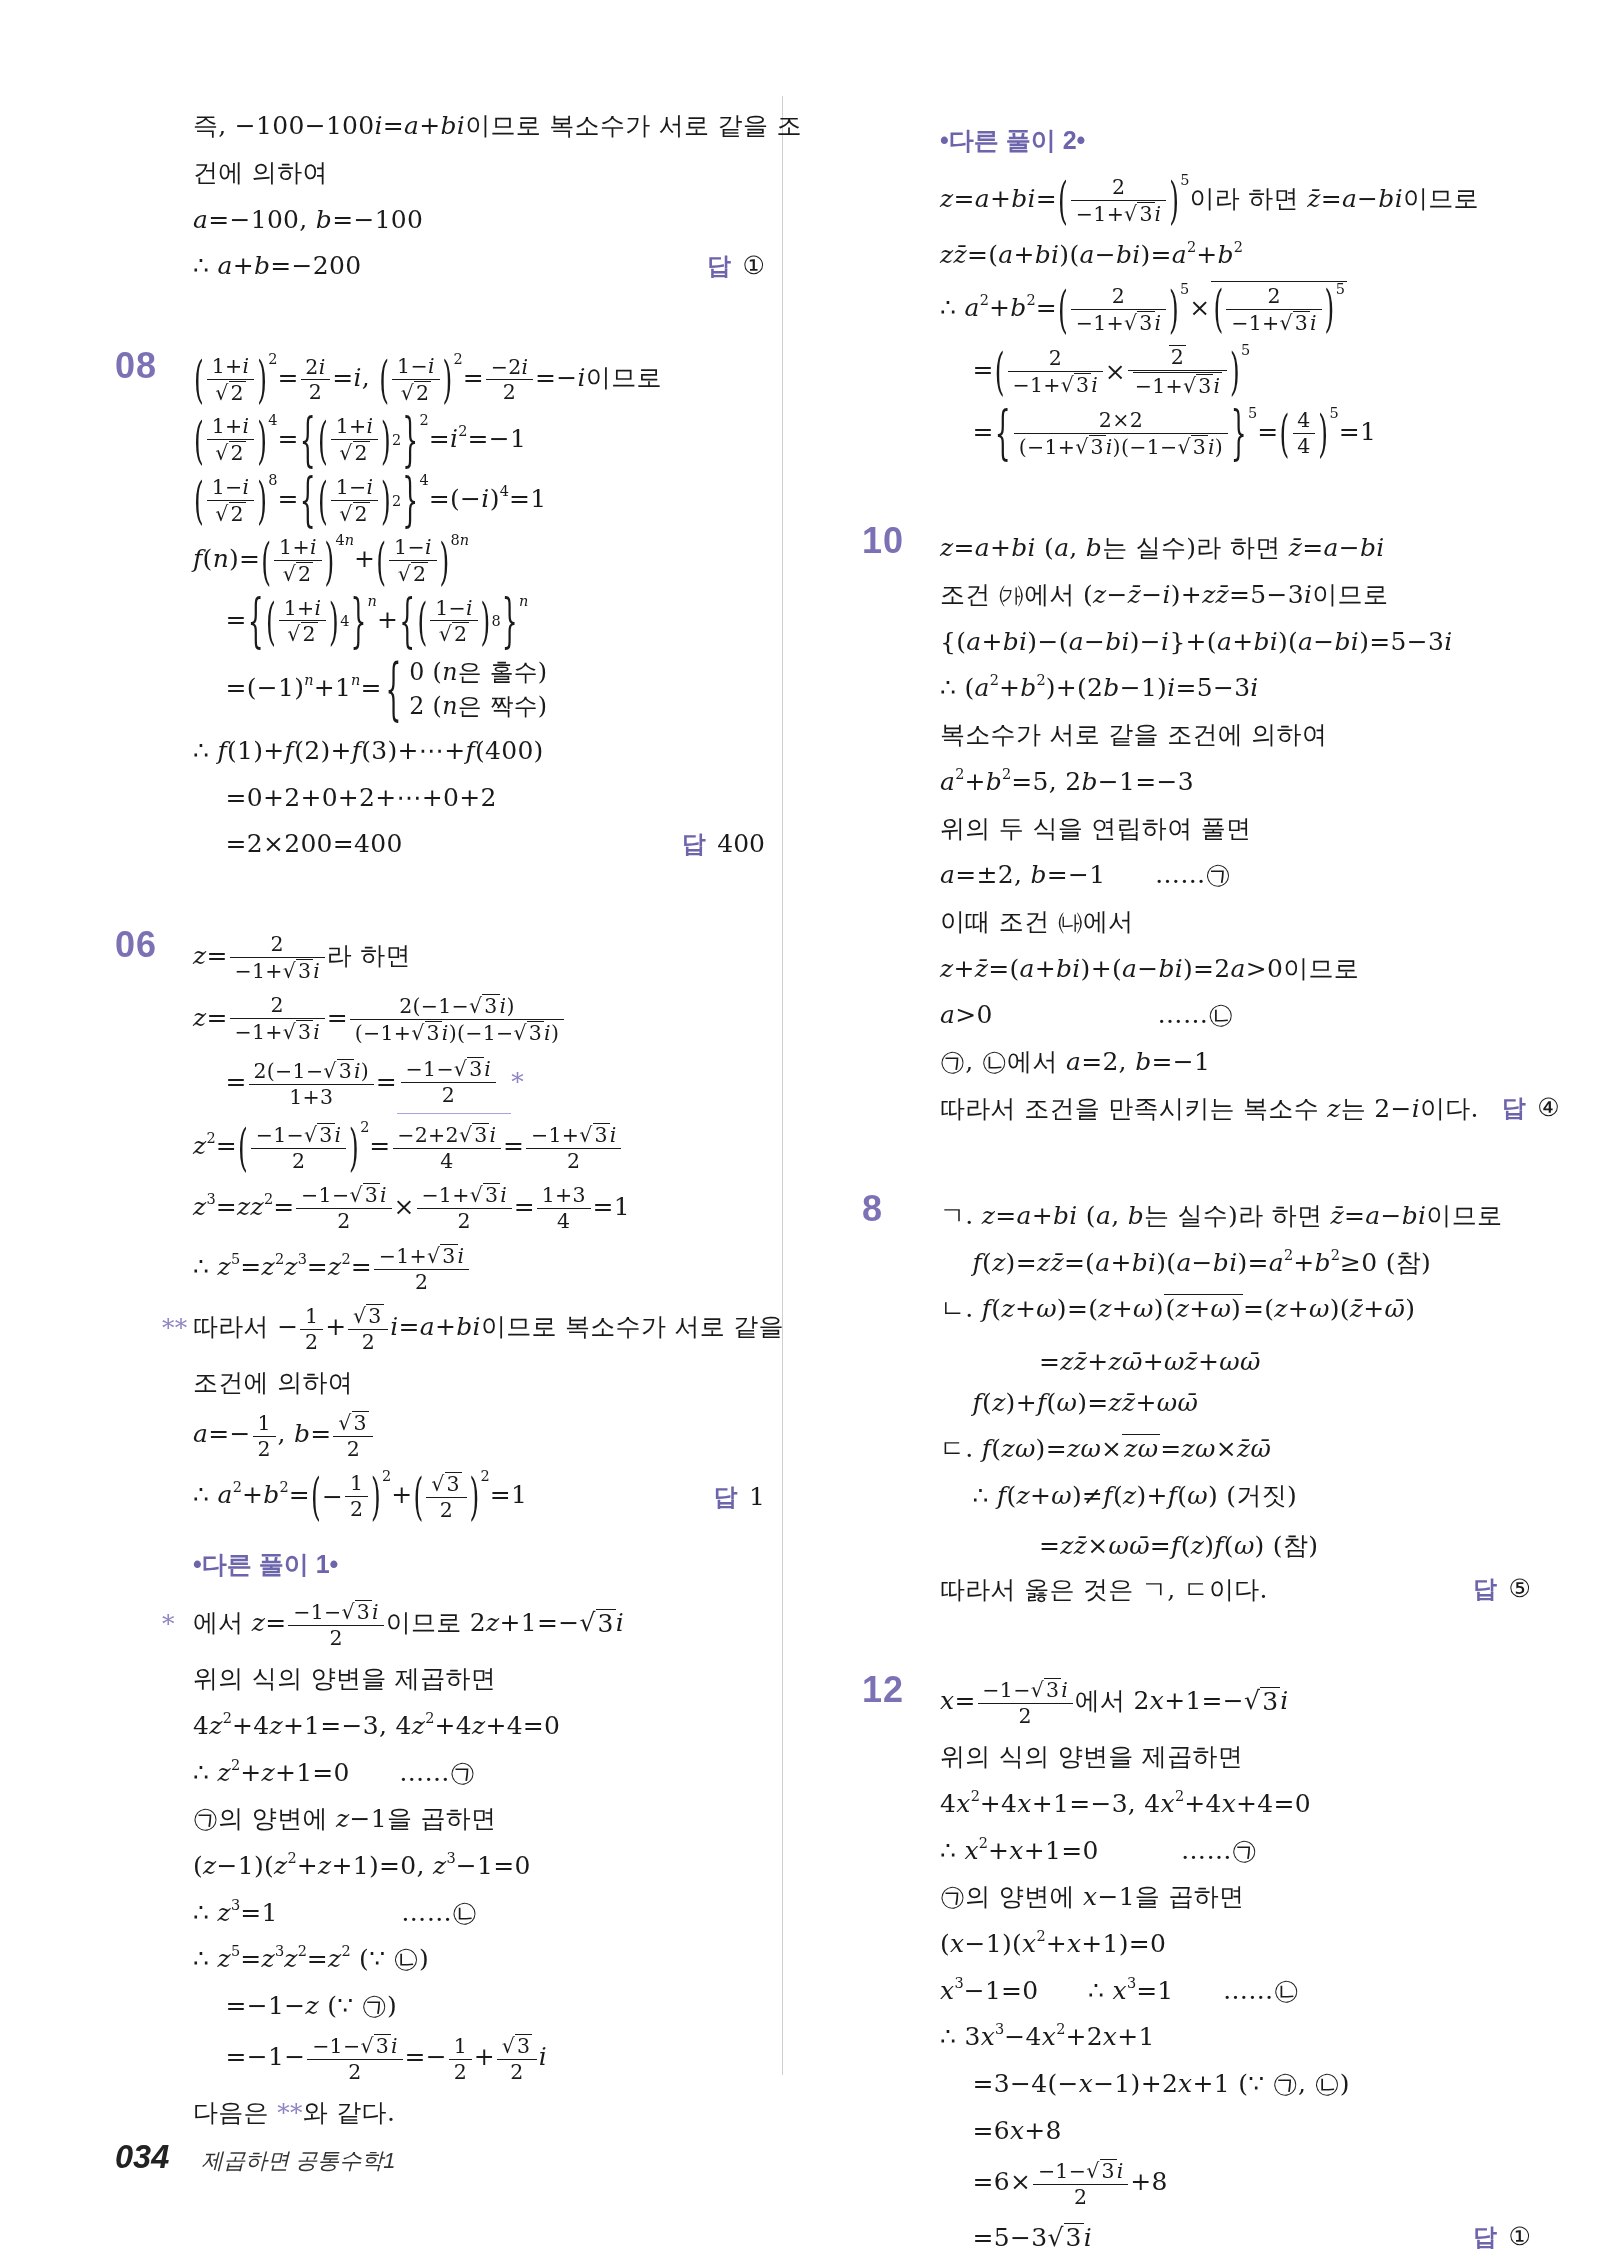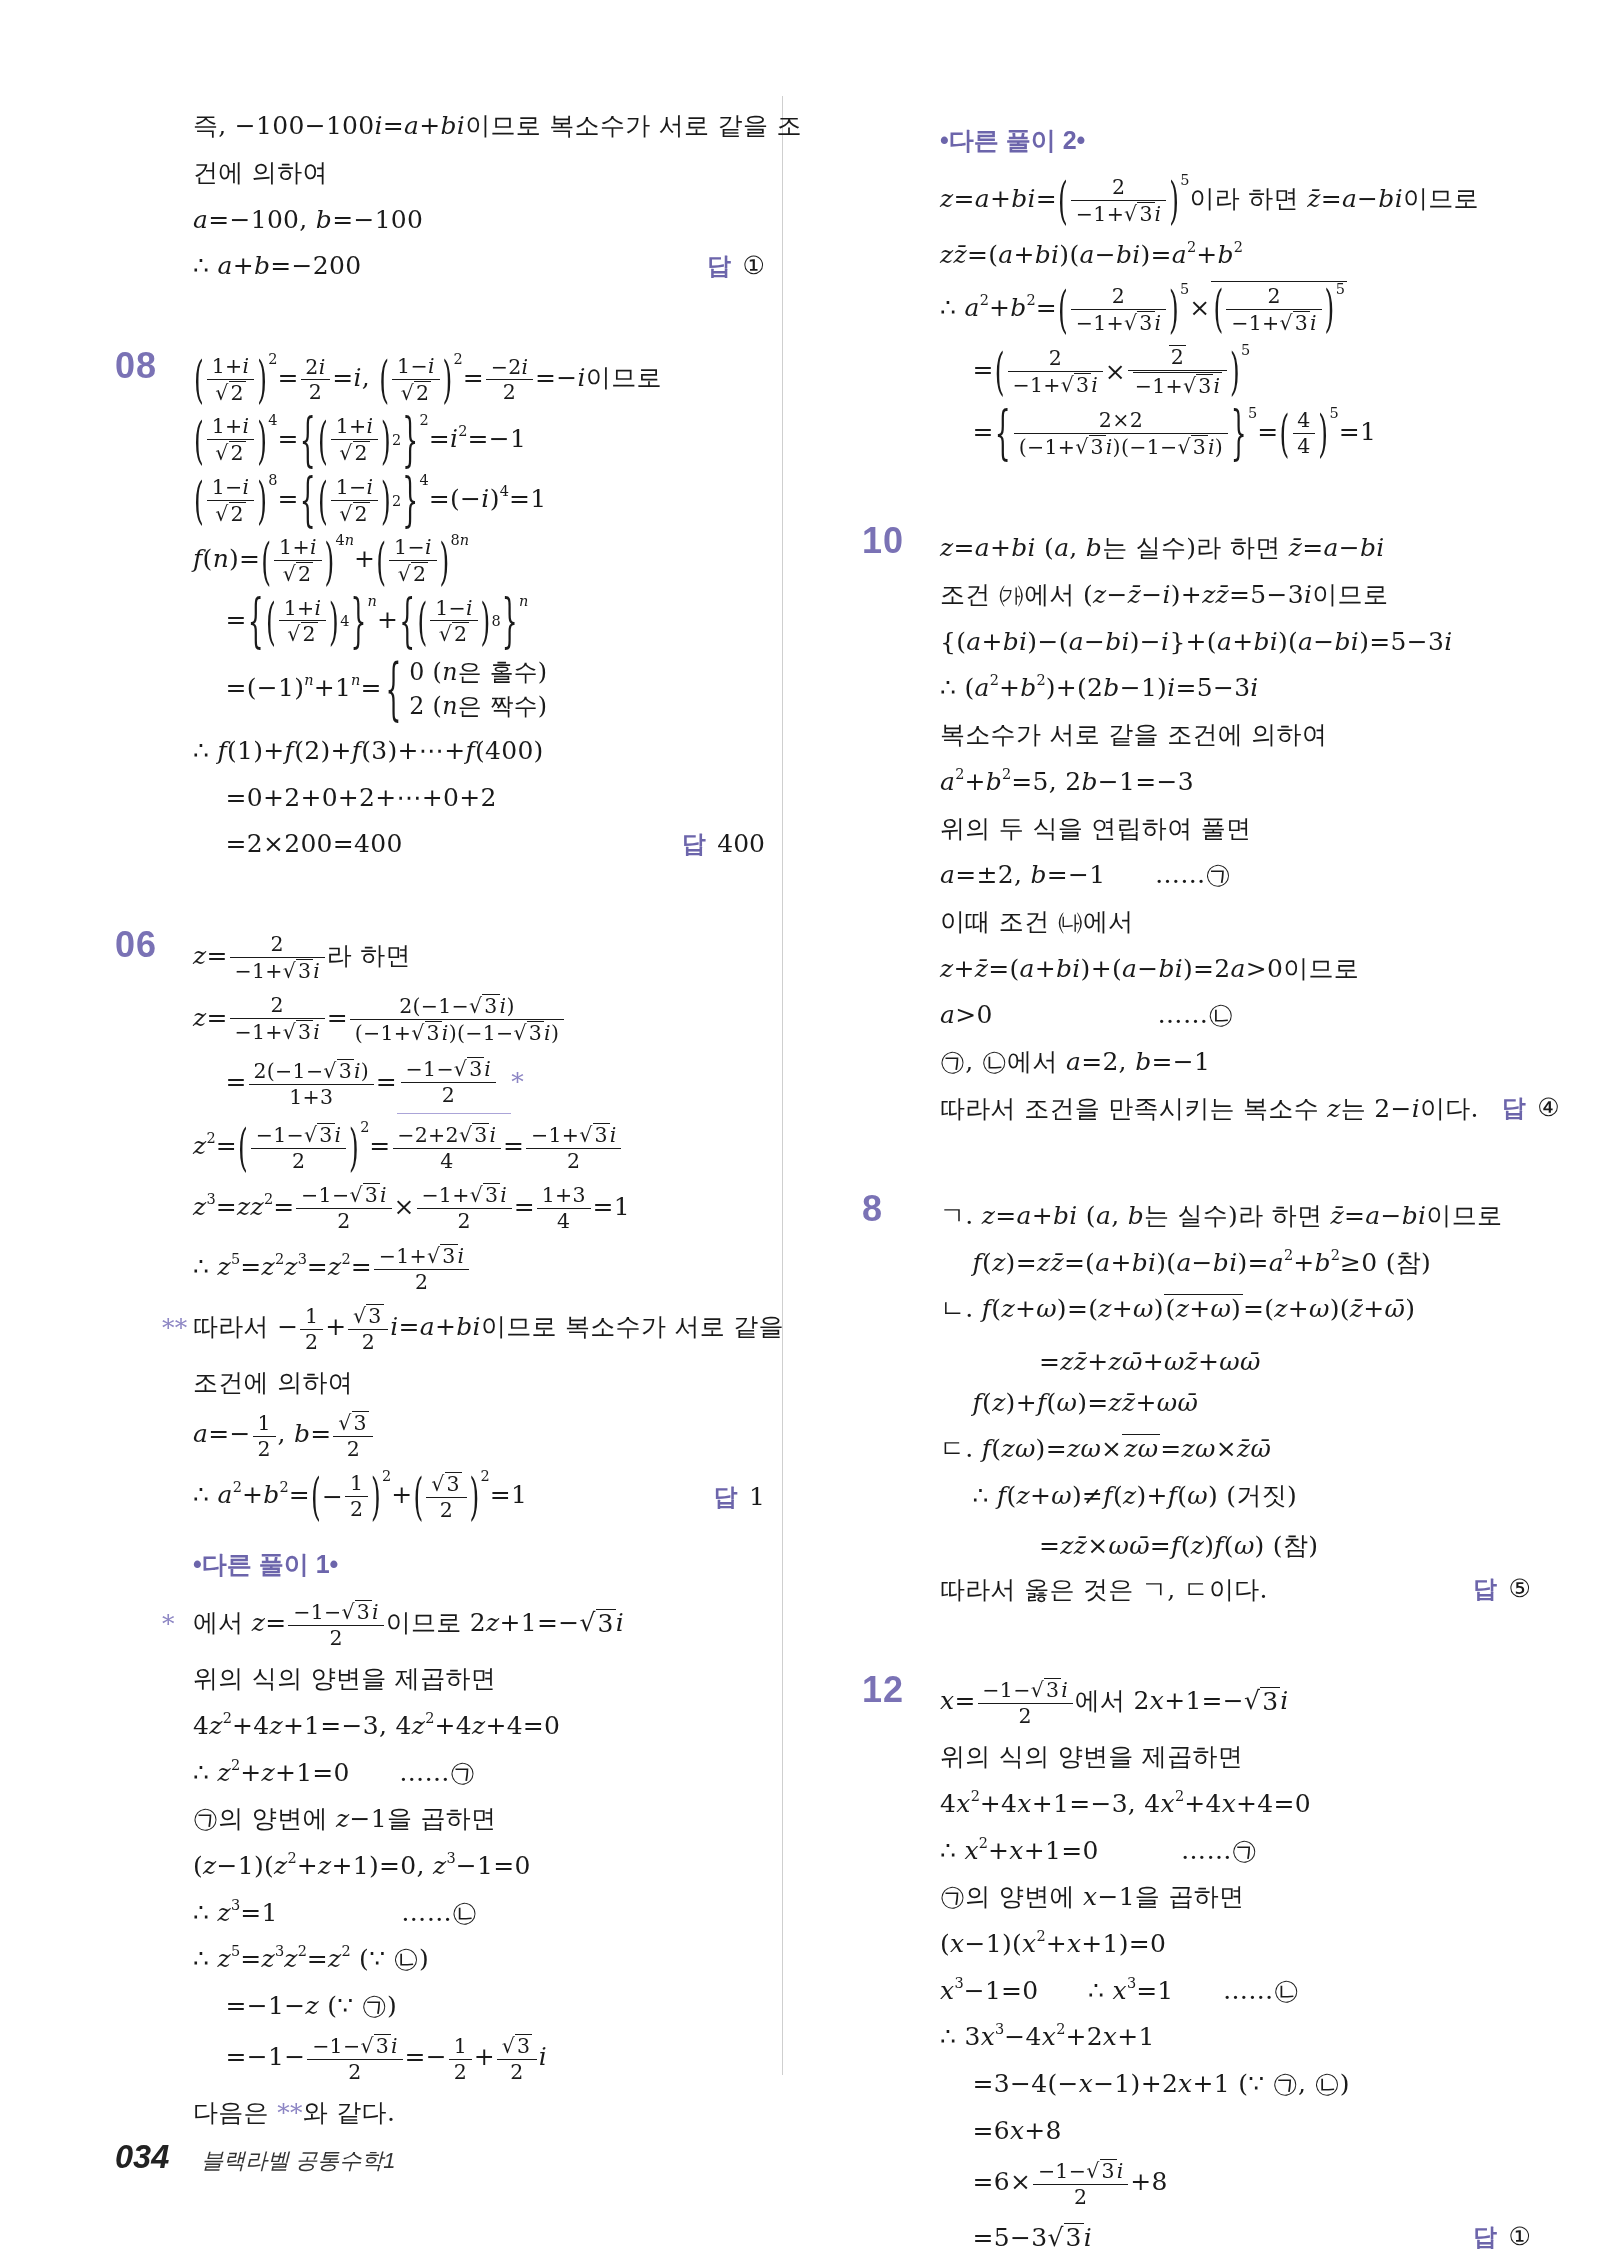--- a/index.html
+++ b/index.html
@@ -343,16 +343,16 @@
             <span class="ansbox">
               <span class="anslabel">답</span>
               <span class="ansval">①</span>
             </span>
           </div>
         </div>
       </div>
     </div>
   <div class="footer">
     <span class="pageno">034</span>
-    <span class="booktitle">블랙라벨 공통수학1</span>
+    <span class="booktitle">제곱하면 공통수학1</span>
   </div>
 </div>
 
 
 </body></html>

